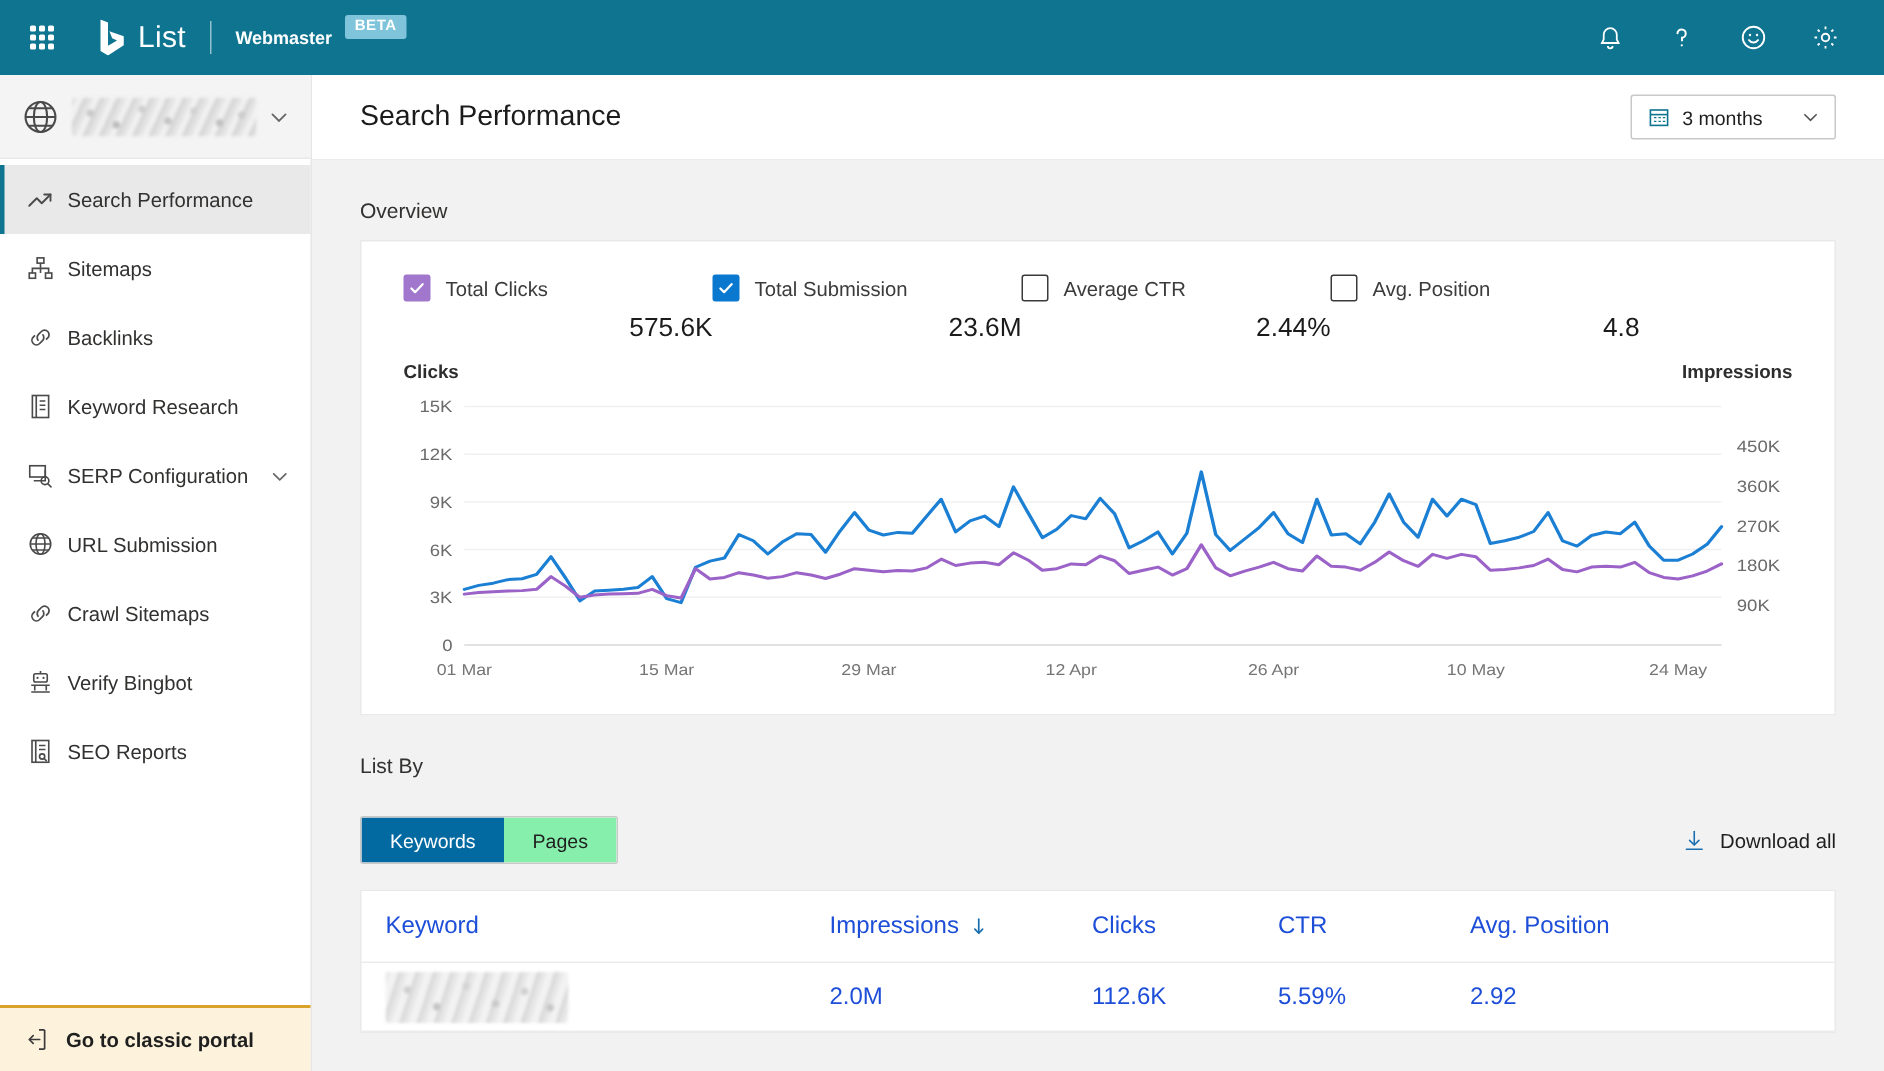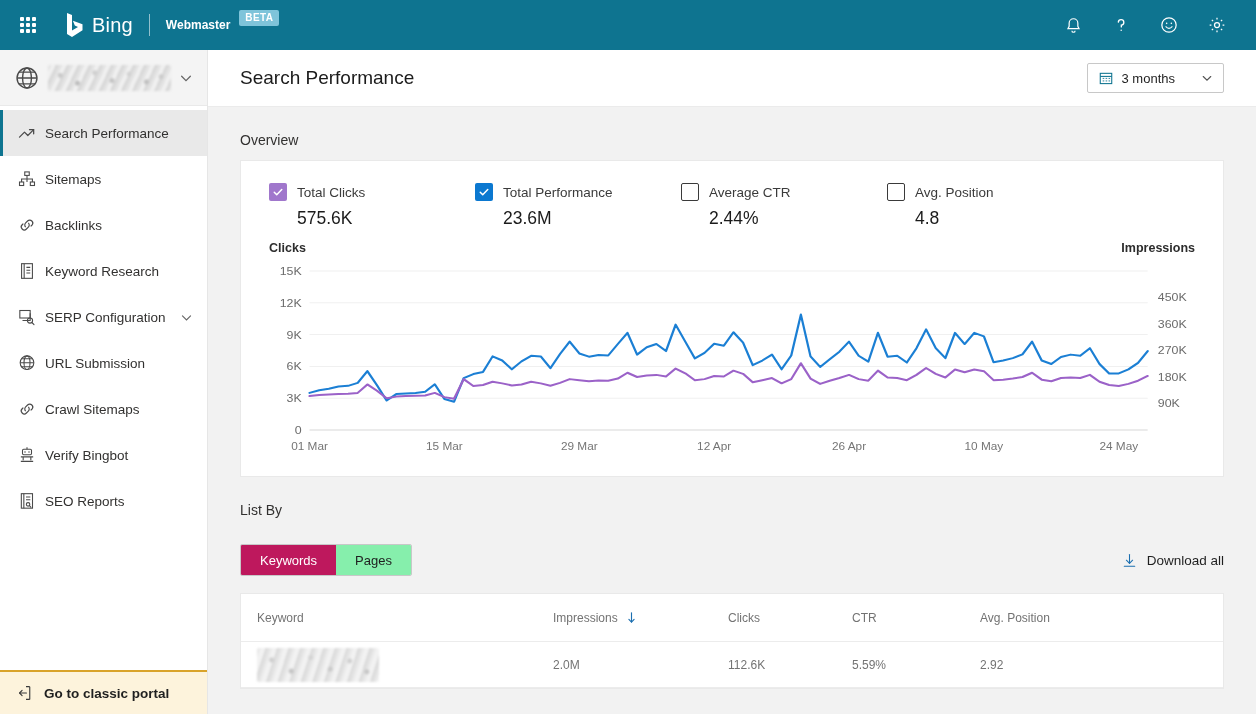--- a/index.html
+++ b/index.html
@@ -103,21 +103,21 @@
   .scrollarea { flex: 1; overflow: hidden; padding: 0 0 0 0; }
   .section-label { font-size: 14px; color: #323130; margin: 25px 0 12px 32px; }
 
   .card {
     margin: 0 32px 0 32px; background: #ffffff; border: 1px solid #e9e9e9;
     padding: 22px 28px 18px 28px;
   }
 
   
   .metrics { display: flex; }
-  .metric { width: 206px; }
+  .metric { width: 206px; text-align: right; }
   .metric-top { display: flex; align-items: center; gap: 10px; }
   .cbx { width: 18px; height: 18px; border-radius: 2px; flex: 0 0 18px;
          display: flex; align-items: center; justify-content: center; cursor: pointer; }
   .cbx.on { border: none; }
   .cbx.off { border: 1.5px solid #3a3a3a; background: #fff; }
   .cbx svg { width: 12px; height: 12px; color: #fff; }
   .metric-name { font-size: 13.5px; color: #3b3b3b; }
   .metric-val { font-size: 17.5px; color: #1b1b1b; margin: 7px 0 0 28px; }
 
   
@@ -130,33 +130,33 @@
   
   .listby-row { display: flex; align-items: center; margin: 26px 32px 0 32px; }
   .pivot {
     display: flex; border: 1px solid #c8c8c8; border-radius: 2px; overflow: hidden; background: #fff;
   }
   .pivot-btn {
     height: 30px; padding: 0 19px; display: flex; align-items: center; justify-content: center;
     font-size: 13px; color: #1f1f1f; cursor: pointer; background: #86efac; border: none;
     font-family: inherit;
   }
-  .pivot-btn.sel { background: #be185d; color: #ffffff; }
+  .pivot-btn.sel { background: #0369a1; color: #ffffff; }
   .listby-spacer { flex: 1; }
   .dl-all { display: flex; align-items: center; gap: 9px; cursor: pointer; font-size: 13.5px; color: #1f1f1f; }
   .dl-all .dl-ico { width: 17px; height: 17px; color: #1b6fb0; }
 
   
   .table-card {
     margin: 17px 32px 0 32px; background: #fff; border: 1px solid #e9e9e9;
   }
   .thead, .trow { display: flex; align-items: center; padding: 0 16px; }
   .thead { height: 48px; border-bottom: 1px solid #ececec; }
   .trow { height: 46px; border-bottom: 1px solid #ececec; }
-  .th, .td { font-size: 12px; color: #737373; }
+  .th, .td { font-size: 16px; color: #1d4ed8; }
   .th { font-weight: 400; display: flex; align-items: center; gap: 7px; }
   .c-keyword { width: 296px; flex: 0 0 296px; }
   .c-impr { width: 175px; flex: 0 0 175px; }
   .c-clicks { width: 124px; flex: 0 0 124px; }
   .c-ctr { width: 128px; flex: 0 0 128px; }
   .c-pos { flex: 1; }
   .sort-ico { width: 13px; height: 13px; color: #1b6fb0; }
   .kw-blur {
     width: 122px; height: 34px; border-radius: 2px;
     background:
@@ -184,21 +184,21 @@
         <i></i>
         <i></i>
         <i></i>
         <i></i>
         <i></i>
     </div>
     <div class="bing-group">
       <svg class="bing-logo-mark" viewBox="0 0 19 24">
         <path fill="#ffffff" d="M1 0 L6 2 L6 17.5 L12 14 L8.8 12.5 L6.9 7.8 L16.5 11.2 L16.5 17.2 L6 24 L1 21 Z"></path>
       </svg>
-      <span class="bing-word">Bing</span>
+      <span class="bing-word">List</span>
     </div>
     <div class="divider-v"></div>
     <span class="wm-word">Webmaster</span>
     <span class="beta">BETA</span>
     <div class="topbar-spacer"></div>
     <div class="topbar-icons">
       <div class="tb-ico">
         <svg viewBox="0 0 24 24" width="19" height="19" fill="none" stroke="#ffffff" stroke-width="1.5">
           <path d="M12 3.5a5.5 5.5 0 0 0-5.5 5.5v4L5 16h14l-1.5-3v-4A5.5 5.5 0 0 0 12 3.5z"></path>
           <path d="M10 18.5a2 2 0 0 0 4 0"></path>
@@ -380,21 +380,21 @@
               <div class="metric-val">575.6K</div>
             </div>
 
             <div class="metric">
               <div class="metric-top">
                 <span class="cbx on" style="background:#0b78d0">
                   <svg viewBox="0 0 16 16" fill="none" stroke="currentColor" stroke-width="2">
                     <path d="M3 8.4l3.3 3.3L13 4.6" stroke-linecap="round" stroke-linejoin="round"></path>
                   </svg>
                 </span>
-                <span class="metric-name">Total Performance</span>
+                <span class="metric-name">Total Submission</span>
               </div>
               <div class="metric-val">23.6M</div>
             </div>
 
             <div class="metric">
               <div class="metric-top">
                 <span class="cbx off"></span>
                 <span class="metric-name">Average CTR</span>
               </div>
               <div class="metric-val">2.44%</div>

